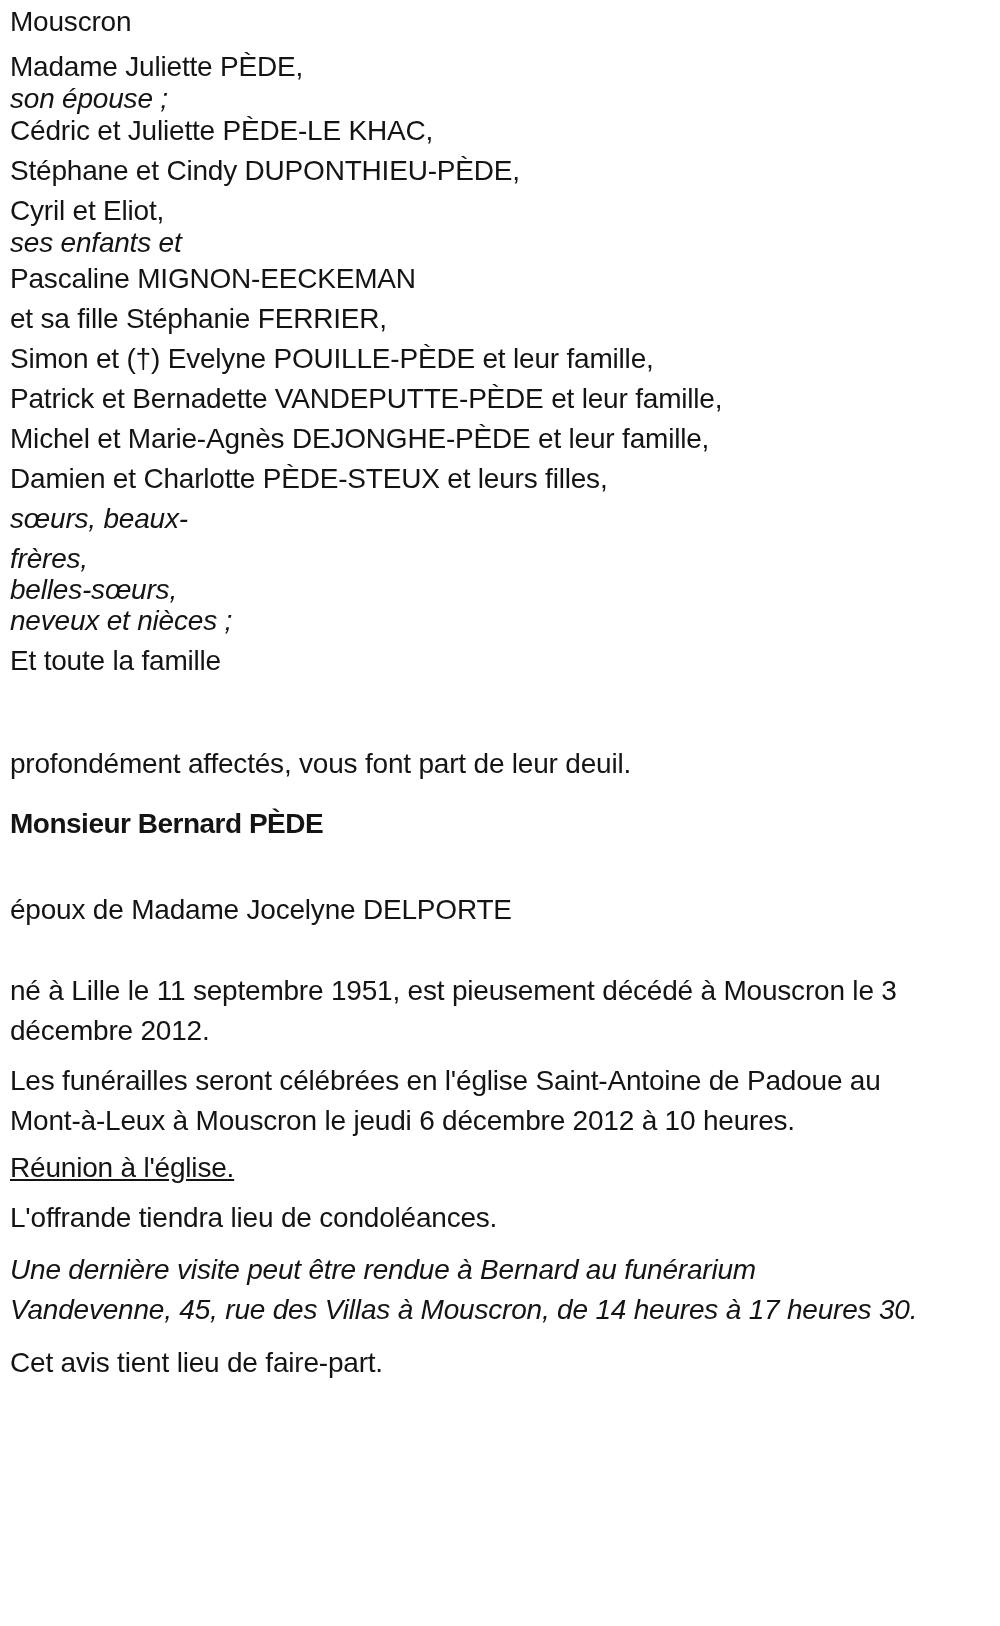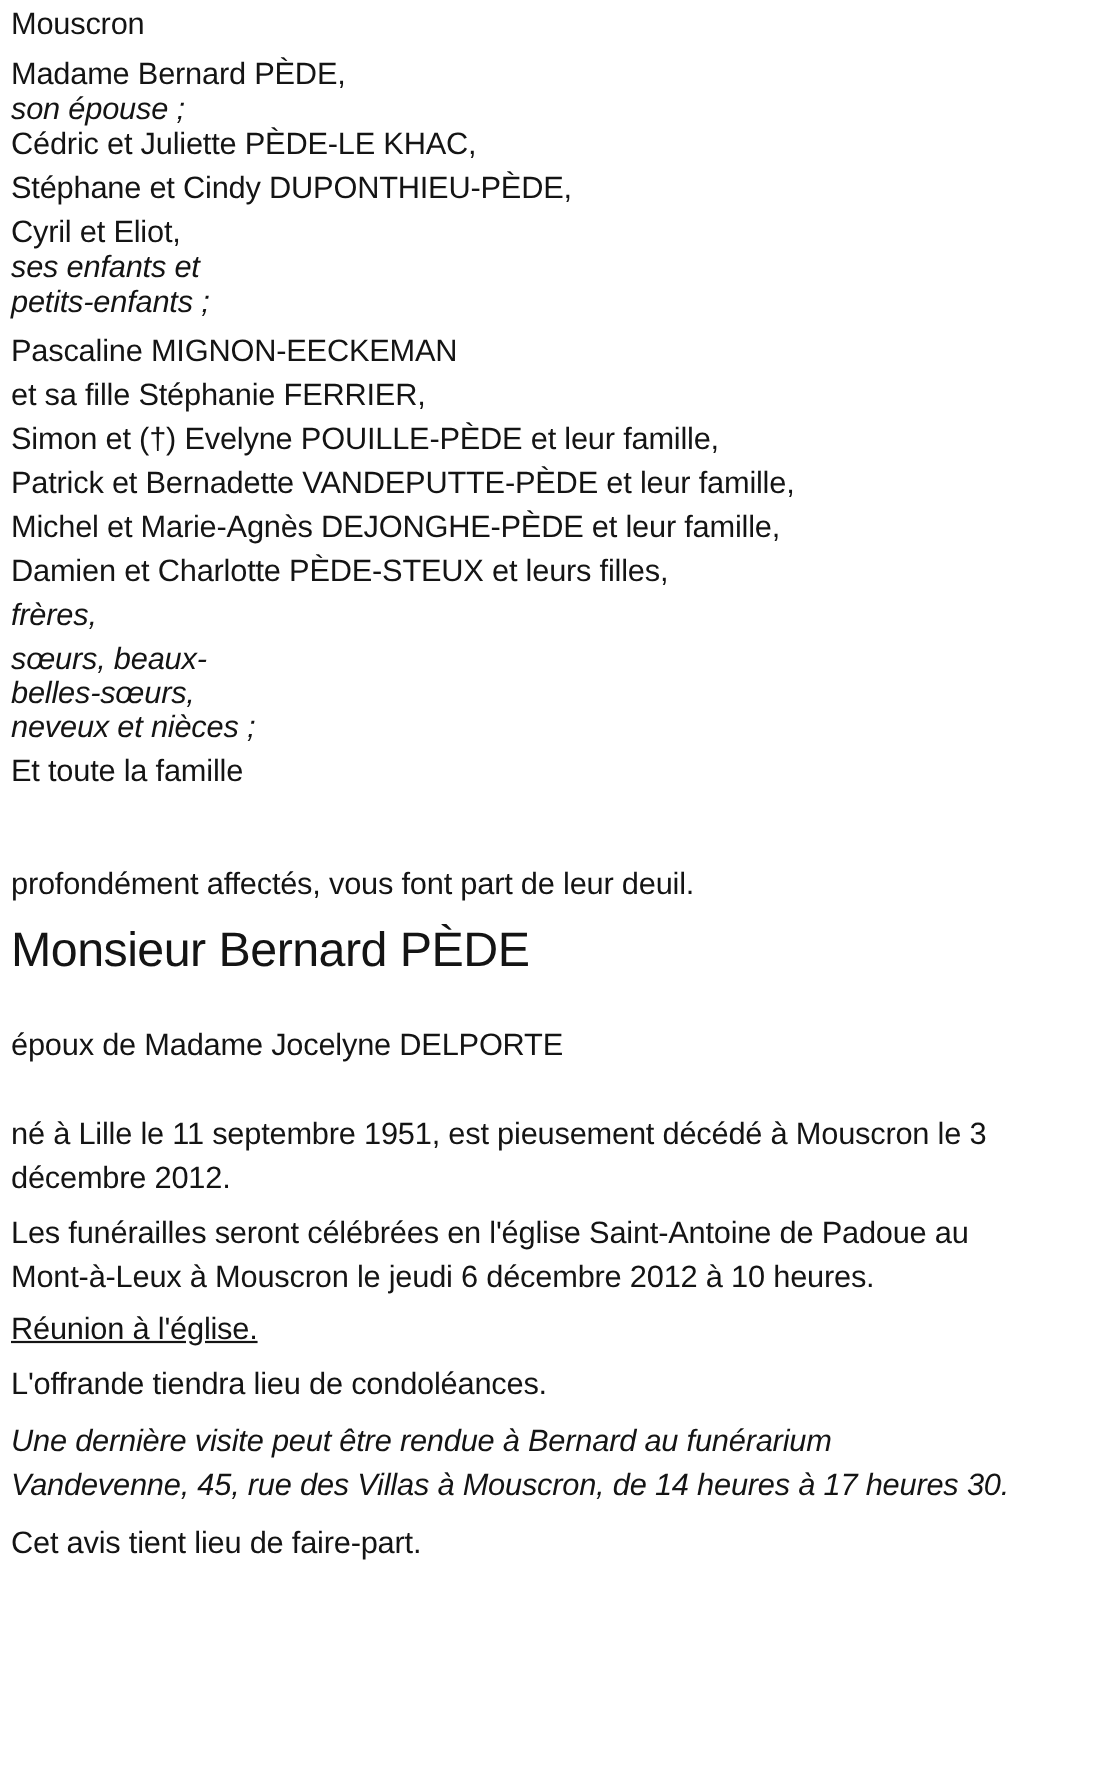--- a/index.html
+++ b/index.html
@@ -33,58 +33,57 @@
   .mt10 { margin-top: 10px; }
   .mt12 { margin-top: 12px; font-style: italic; }
   .mt13 { margin-top: 13px; }
   .mt15 { margin-top: 15px; }
   .mt29 { margin-top: 29px; }
   .mt36 { margin-top: 36px; }
   .mt41 { margin-top: 41px; }
   .mt63 { margin-top: 63px; }
   h1.deceased {
     margin: 10px 0 0 0;
-    font-size: 44px;
+    font-size: 28px;
     line-height: 60px;
-    font-weight: normal;
+    font-weight: bold;
     letter-spacing: -0.5px;
     white-space: nowrap;
   }
 </style>
 </head>
 <body>
 
 <main class="doc">
 
   <div class="ln">Mouscron</div>
 
-  <div class="ln mt5">Madame Bernard PÈDE,</div>
+  <div class="ln mt5">Madame Juliette PÈDE,</div>
 
   <div class="ln role squeeze">son épouse ;</div>
 
   <section>
     <div class="ln">Cédric et Juliette PÈDE-LE KHAC,</div>
     <div class="ln">Stéphane et Cindy DUPONTHIEU-PÈDE,</div>
     <div class="ln">Cyril et Eliot,</div>
   </section>
 
   <div class="ln role squeeze">ses enfants et</div>
-  <div class="ln role">petits-enfants ;</div>
 
   <section class="mt4">
     <div class="ln">Pascaline MIGNON-EECKEMAN</div>
     <div class="ln">et sa fille Stéphanie FERRIER,</div>
     <div class="ln">Simon et (†) Evelyne POUILLE-PÈDE et leur famille,</div>
     <div class="ln">Patrick et Bernadette VANDEPUTTE-PÈDE et leur famille,</div>
     <div class="ln">Michel et Marie-Agnès DEJONGHE-PÈDE et leur famille,</div>
     <div class="ln">Damien et Charlotte PÈDE-STEUX et leurs filles,</div>
   </section>
 
+  <div class="ln role">sœurs, beaux-</div>
   <div class="ln role">frères,</div>
-  <div class="ln role">sœurs, beaux-</div>
   <div class="ln role tight">belles-sœurs,</div>
   <div class="ln role">neveux et nièces ;</div>
 
   <div class="ln">Et toute la famille</div>
 
   <div class="ln mt63">profondément affectés, vous font part de leur deuil.</div>
 
   <h1 class="deceased">Monsieur Bernard PÈDE</h1>
 
   <div class="ln mt36">époux de Madame Jocelyne DELPORTE</div>

